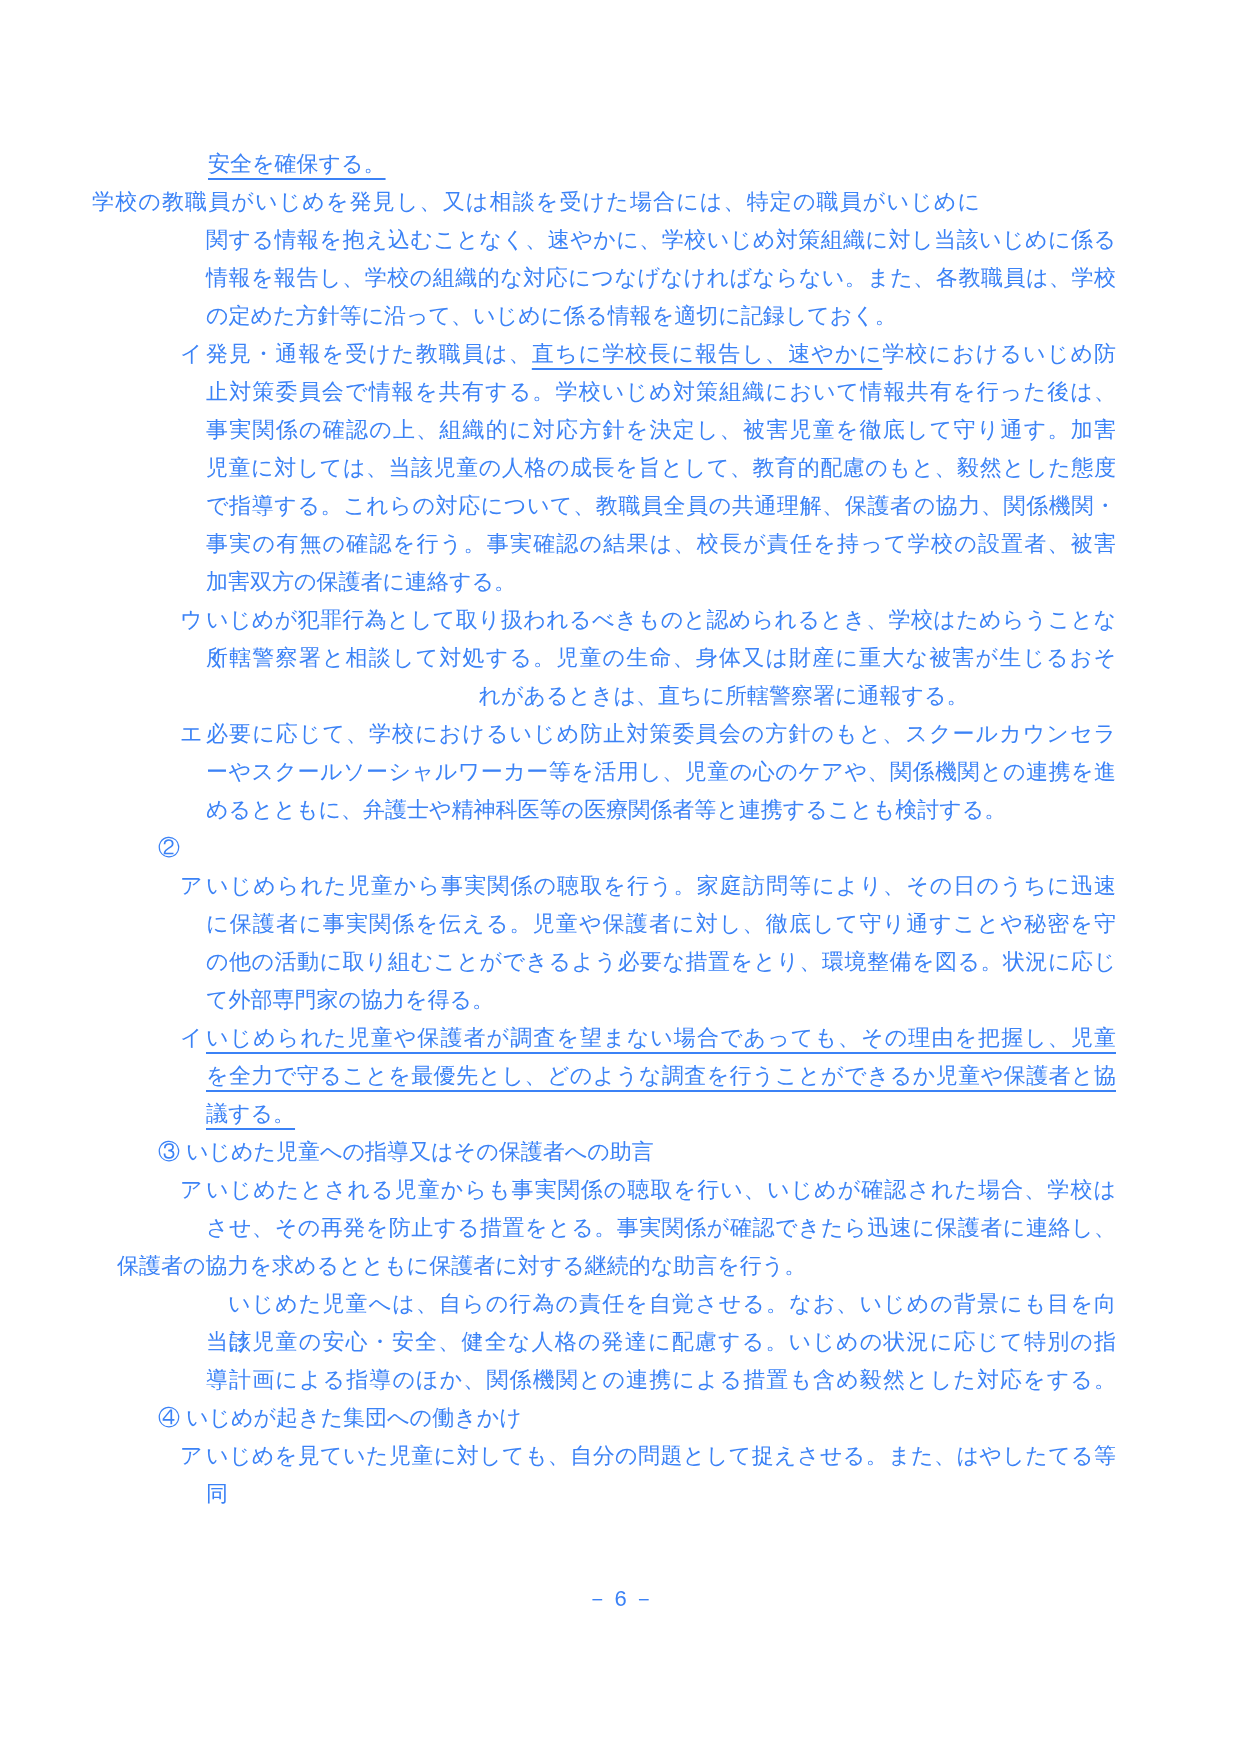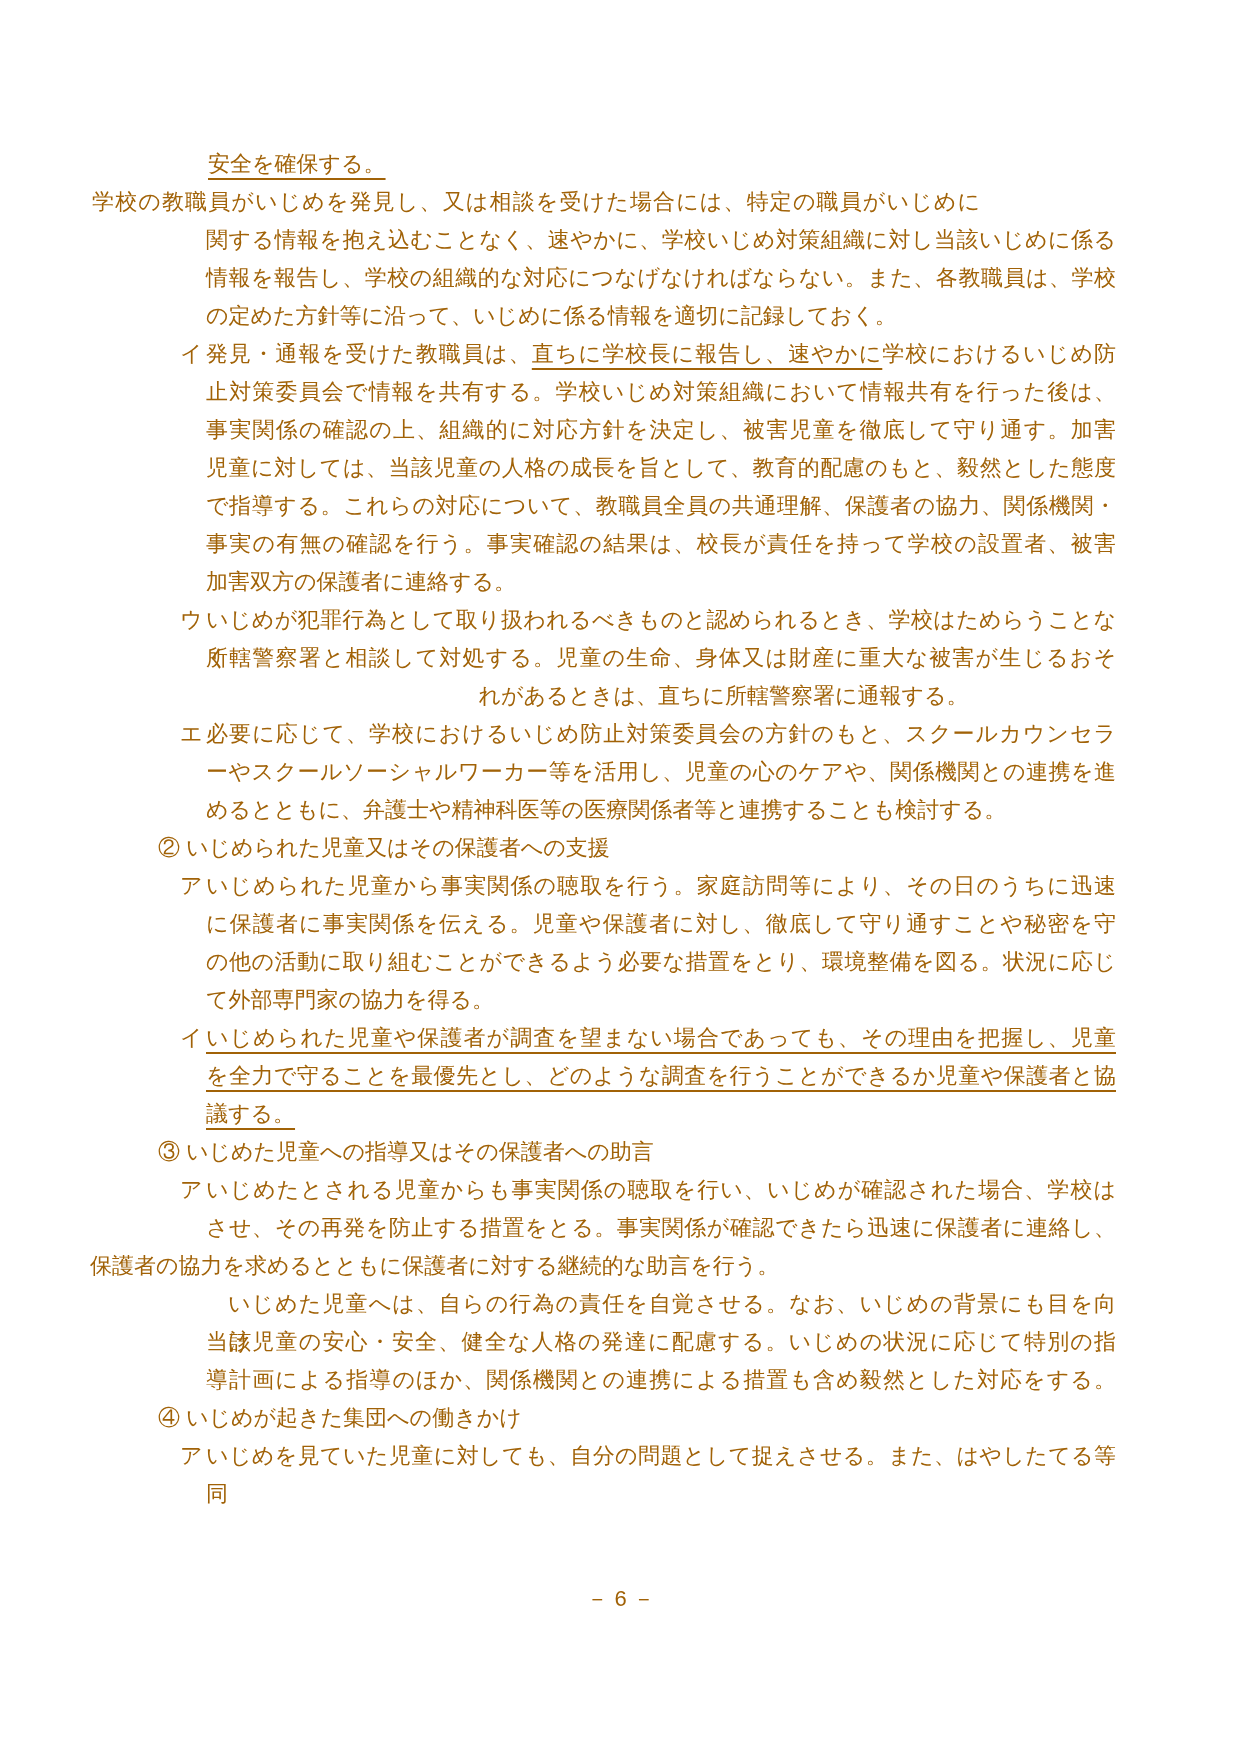--- a/index.html
+++ b/index.html
@@ -7,21 +7,21 @@
     padding: 0;
     background: #ffffff;
   }
   .page {
     position: relative;
     width: 1241px;
     height: 1755px;
     background: #ffffff;
     overflow: hidden;
     font-family: "Liberation Sans", sans-serif;
-    color: #a16207;
+    color: #3b82f6;
   }
   .doc-body {
     position: absolute;
     left: 0;
     top: 0;
     right: 0;
     padding-top: 145px;
     font-size: 22px;
   }
   .line {
@@ -73,32 +73,32 @@
       <div class="line just" style="margin-left: 206px; width: 910px;"><span>児童に対しては、当該児童の人格の成長を旨として、教育的配慮のもと、毅然とした態度</span></div>
       <div class="line just" style="margin-left: 206px; width: 910px;"><span>で指導する。これらの対応について、教職員全員の共通理解、保護者の協力、関係機関・</span></div>
       <div class="line just" style="margin-left: 206px; width: 910px;"><span>事実の有無の確認を行う。事実確認の結果は、校長が責任を持って学校の設置者、被害</span></div>
       <div class="line" style="margin-left: 206px;"><span>加害双方の保護者に連絡する。</span></div>
       <div class="line just" style="margin-left: 206px; width: 910px;"><span class="marker" style="left: -26px;">ウ</span><span>いじめが犯罪行為として取り扱われるべきものと認められるとき、学校はためらうことなく</span></div>
       <div class="line just" style="margin-left: 206px; width: 910px;"><span>所轄警察署と相談して対処する。児童の生命、身体又は財産に重大な被害が生じるおそ</span></div>
       <div class="line" style="margin-left: 206px; text-align: center;"><span>れがあるときは、直ちに所轄警察署に通報する。</span></div>
       <div class="line just" style="margin-left: 206px; width: 910px;"><span class="marker" style="left: -26px;">エ</span><span>必要に応じて、学校におけるいじめ防止対策委員会の方針のもと、スクールカウンセラ</span></div>
       <div class="line just" style="margin-left: 206px; width: 910px;"><span>ーやスクールソーシャルワーカー等を活用し、児童の心のケアや、関係機関との連携を進</span></div>
       <div class="line" style="margin-left: 206px;"><span>めるとともに、弁護士や精神科医等の医療関係者等と連携することも検討する。</span></div>
-      <div class="line" style="margin-left: 186px;"><span class="marker" style="left: -28px;">②</span><span>いじめられた児童又はその保護者への支援</span></div>
+      <div class="line" style="margin-left: 186px;"><span class="marker" style="left: -28px;">②</span></div>
       <div class="line just" style="margin-left: 206px; width: 910px;"><span class="marker" style="left: -26px;">ア</span><span>いじめられた児童から事実関係の聴取を行う。家庭訪問等により、その日のうちに迅速</span></div>
       <div class="line just" style="margin-left: 206px; width: 910px;"><span>に保護者に事実関係を伝える。児童や保護者に対し、徹底して守り通すことや秘密を守</span></div>
       <div class="line just" style="margin-left: 206px; width: 910px;"><span>の他の活動に取り組むことができるよう必要な措置をとり、環境整備を図る。状況に応じ</span></div>
       <div class="line" style="margin-left: 206px;"><span>て外部専門家の協力を得る。</span></div>
       <div class="line just" style="margin-left: 206px; width: 910px;"><span class="marker" style="left: -26px;">イ</span><span class="u">いじめられた児童や保護者が調査を望まない場合であっても、その理由を把握し、児童</span></div>
       <div class="line just" style="margin-left: 206px; width: 910px;"><span class="u">を全力で守ることを最優先とし、どのような調査を行うことができるか児童や保護者と協</span></div>
       <div class="line" style="margin-left: 206px;"><span class="u">議する。</span></div>
       <div class="line" style="margin-left: 186px;"><span class="marker" style="left: -28px;">③</span><span>いじめた児童への指導又はその保護者への助言</span></div>
       <div class="line just" style="margin-left: 206px; width: 910px;"><span class="marker" style="left: -26px;">ア</span><span>いじめたとされる児童からも事実関係の聴取を行い、いじめが確認された場合、学校は</span></div>
       <div class="line just" style="margin-left: 206px; width: 910px;"><span>させ、その再発を防止する措置をとる。事実関係が確認できたら迅速に保護者に連絡し、</span></div>
-      <div class="line" style="margin-left: 90px;"><span>保護者の協力を求めるとともに保護者に対する継続的な助言を行う。</span></div>
+      <div class="line" style="margin-left: 117px;"><span>保護者の協力を求めるとともに保護者に対する継続的な助言を行う。</span></div>
       <div class="line just" style="margin-left: 228px; width: 888px;"><span>いじめた児童へは、自らの行為の責任を自覚させる。なお、いじめの背景にも目を向け、</span></div>
       <div class="line just" style="margin-left: 206px; width: 910px;"><span>当該児童の安心・安全、健全な人格の発達に配慮する。いじめの状況に応じて特別の指</span></div>
       <div class="line just" style="margin-left: 206px; width: 910px;"><span>導計画による指導のほか、関係機関との連携による措置も含め毅然とした対応をする。</span></div>
       <div class="line" style="margin-left: 186px;"><span class="marker" style="left: -28px;">④</span><span>いじめが起きた集団への働きかけ</span></div>
       <div class="line just" style="margin-left: 206px; width: 910px;"><span class="marker" style="left: -26px;">ア</span><span>いじめを見ていた児童に対しても、自分の問題として捉えさせる。また、はやしたてる等同</span></div>
     </div>
   <div class="page-number">－ 6 －</div>
 </div>
 
 </body></html>

